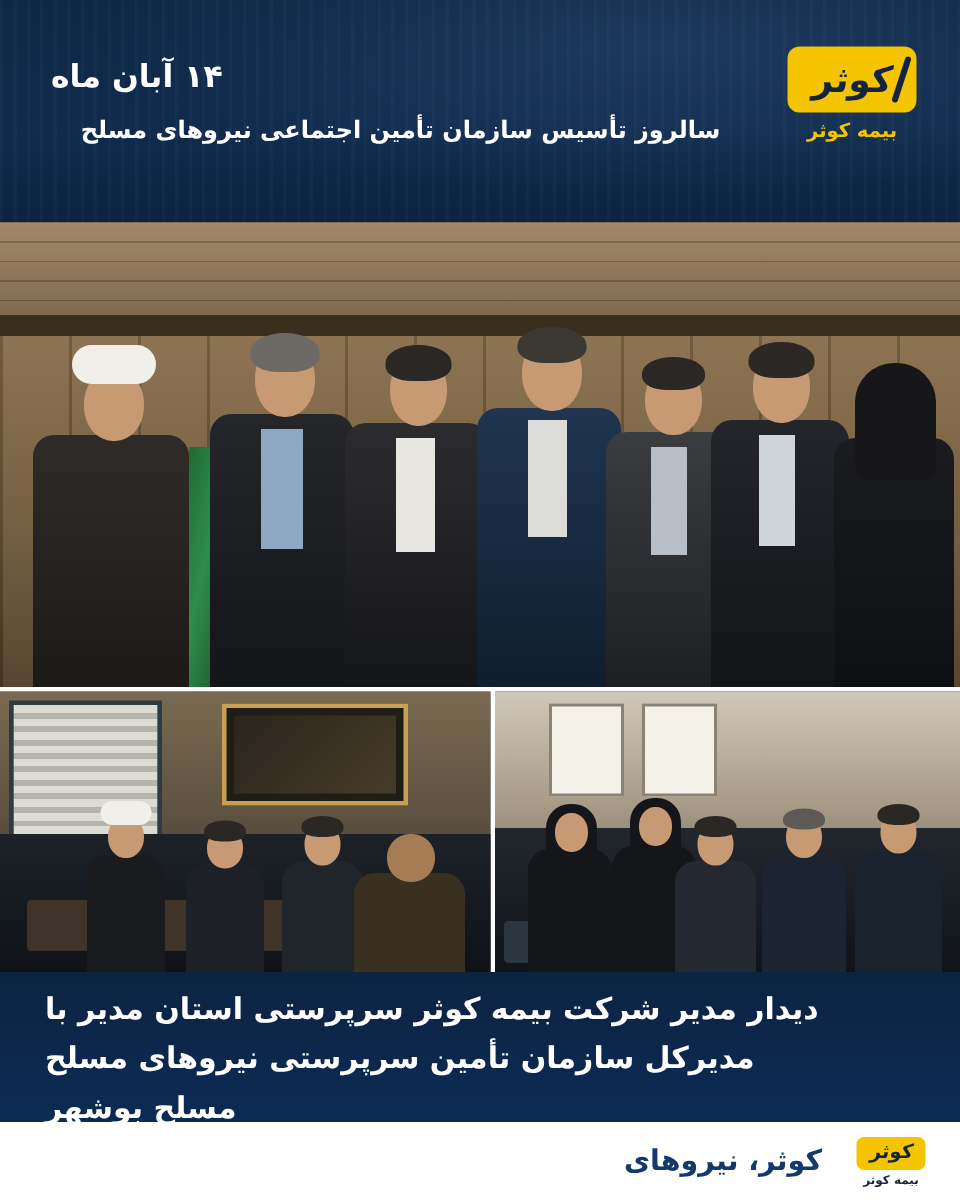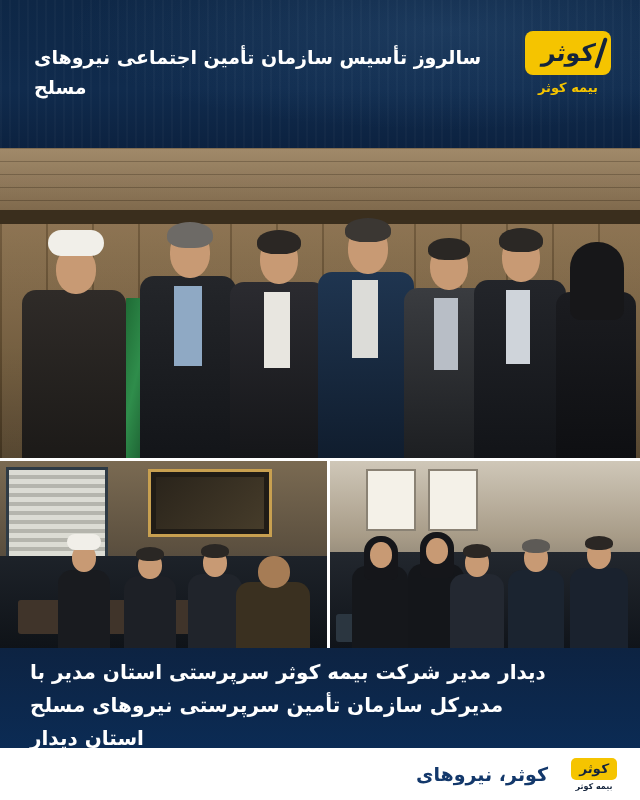--- a/index.html
+++ b/index.html
@@ -92,25 +92,25 @@
   .header-line1 {
     color: #ffffff;
     font-size: 21px;
     font-weight: bold;
     line-height: 1.5;
     text-align: left;
     padding-left: 10px;
   }
   .header-line2 {
     color: #ffffff;
-    font-size: 19px;
+    font-size: 16px;
     font-weight: bold;
     line-height: 1.6;
     margin-top: 6px;
-    text-align: left;
+    text-align: center;
     padding-left: 10px;
   }
 
   
   .photos {
     position: absolute;
     top: 148px;
     left: 0;
     width: 640px;
     height: 500px;
@@ -352,20 +352,21 @@
 
     <div class="logo">
       <div class="logo-mark">
         <span class="glyph">کوثر</span>
         <span class="slash"></span>
       </div>
       <div class="logo-name">بیمه کوثر</div>
     </div>
 
     <div class="header-text">
+      <div class="header-line1">۱۴ آبان ماه</div>
       <div class="header-line2">سالروز تأسیس سازمان تأمین اجتماعی نیروهای مسلح</div>
     </div>
   </div>
 
   <div class="photos">
 
     <div class="photo-top">
       <div class="room-ceiling">
         <div class="ceiling-lines"></div>
       </div>
@@ -476,21 +477,21 @@
       <div class="person" style="left:240px;width:58px;height:80px;background:#1a222e;">
         <div class="head" style="left:17px;top:-27px;width:24px;height:28px;"></div>
         <div class="hair" style="left:15px;top:-32px;width:28px;height:14px;background:#2b2724;"></div>
       </div>
     </div>
   </div>
 
   <div class="caption">
     <div class="caption-line">دیدار مدیر شرکت بیمه کوثر سرپرستی استان مدیر با</div>
     <div class="caption-line">مدیرکل سازمان تأمین سرپرستی نیروهای مسلح</div>
-    <div class="caption-line">استان دیدار</div>
+    <div class="caption-line">مسلح بوشهر</div>
   </div>
 
   <div class="footer">
     <div class="footer-logo">
       <div class="footer-logo-mark">
         <span class="glyph">کوثر</span>
       </div>
       <div class="footer-logo-name">بیمه کوثر</div>
     </div>
     <div class="footer-slogan">کوثر، نیروهای</div>

